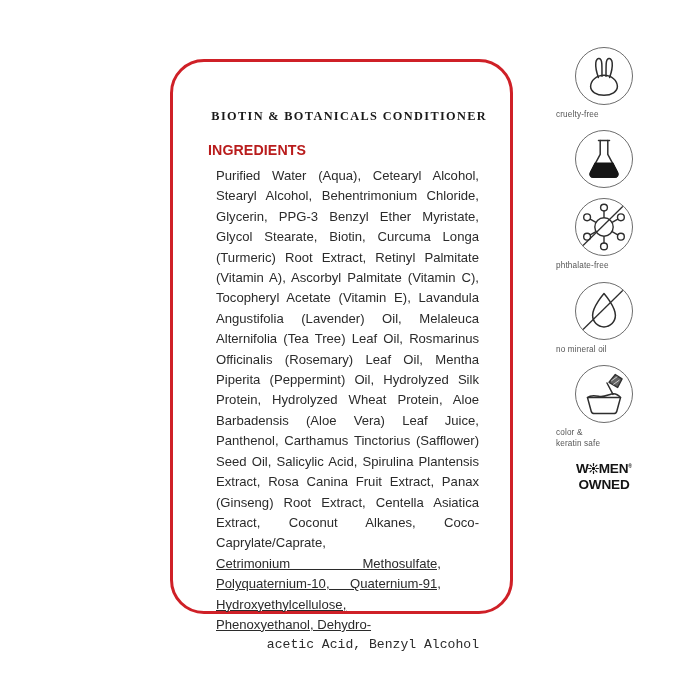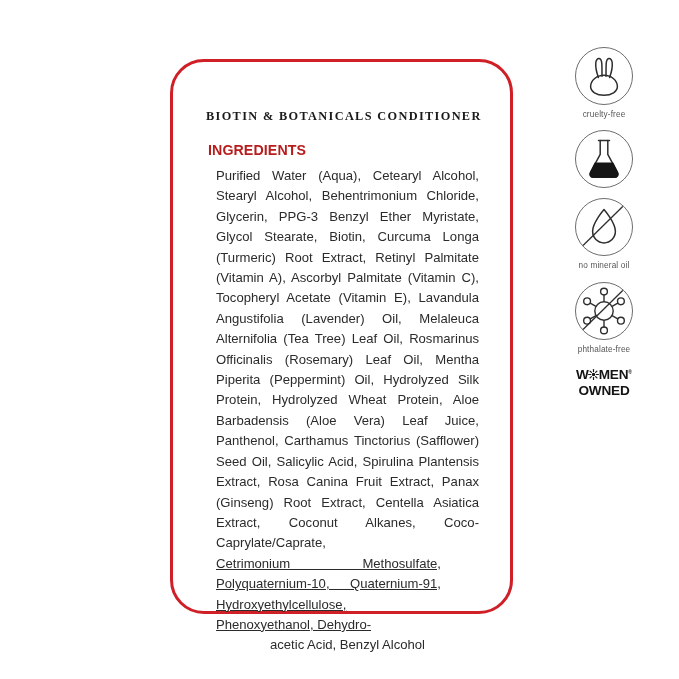--- a/index.html
+++ b/index.html
@@ -36,21 +36,21 @@
     width: 279px;
   }
 
   
   #product-title {
     font-family: "Liberation Serif", serif;
     font-weight: bold;
     font-size: 12.3px;
     letter-spacing: 1.35px;
     color: #1a1a1a;
-    text-align: left;
+    text-align: right;
     white-space: nowrap;
     margin: 0 0 18px 0;
     margin-left: -2px;
   }
 
   
   #ingredients-heading {
     font-family: "Liberation Sans", sans-serif;
     font-weight: bold;
     font-size: 14.2px;
@@ -71,34 +71,35 @@
     word-spacing: 0px;
   }
   #ingredients-body .tail {
     display: block;
     width: 225px;
     text-align: justify;
     text-decoration: underline;
   }
   #ingredients-body .tail-last {
     display: block;
-    text-align: center;
+    text-align: right;
+    font-family: Liberation Mono, monospace;
   }
 
   
   #icon-rail {
     position: absolute;
     left: 556px;
     top: 47px;
     width: 96px;
   }
   .badge {
     width: 96px;
     margin-bottom: 10px;
-    text-align: center;
+    text-align: left;
   }
   .badge-circle {
     width: 58px;
     height: 58px;
     margin: 0 auto;
     border: 1px solid #6d6d6d;
     border-radius: 50%;
     box-sizing: border-box;
     display: flex;
     align-items: center;
@@ -181,30 +182,20 @@
   <div class="badge">
     <div class="badge-circle">
       <svg width="34" height="42" viewBox="0 0 34 42">
         <g fill="none" stroke="#2e2e2e" stroke-width="1.5" stroke-linejoin="round" stroke-linecap="round">
           <path d="M11.5 2.5 L22.5 2.5"></path>
           <path d="M13.2 2.5 L13.2 16.4 L3.4 34.6 C2.3 36.6 3.6 39.3 6.0 39.3 L28.0 39.3 C30.4 39.3 31.7 36.6 30.6 34.6 L20.8 16.4 L20.8 2.5"></path>
         </g>
         <path d="M8.1 25.1 L25.9 25.1 L30.6 34.6 C31.7 36.6 30.4 39.3 28.0 39.3 L6.0 39.3 C3.6 39.3 2.3 36.6 3.4 34.6 Z" fill="#161616" stroke="#161616" stroke-width="1.1" stroke-linejoin="round"></path>
       </svg>
     </div>
-  </div>
-
-  <div class="badge">
-    <div class="badge-circle">
-      <svg width="54" height="54" viewBox="0 0 54 54">
-        <path d="M27 9.5 C27 9.5 38.4 22.8 38.4 31.3 C38.4 37.9 33.3 42.9 27 42.9 C20.7 42.9 15.6 37.9 15.6 31.3 C15.6 22.8 27 9.5 27 9.5 Z" fill="none" stroke="#2e2e2e" stroke-width="1.5" stroke-linejoin="round"></path>
-        <path d="M5.0 46.5 L48.5 3.8" fill="none" stroke="#2e2e2e" stroke-width="1.3"></path>
-      </svg>
-    </div>
-    <div class="badge-label">no mineral oil</div>
   </div>
 
   <div class="badge">
     <div class="badge-circle">
       <svg width="54" height="54" viewBox="0 0 54 54">
         <g fill="none" stroke="#2e2e2e" stroke-width="1.4">
           <circle cx="27" cy="27" r="9.2"></circle>
           <path d="M27 10.6 L27 17.6"></path>
           <path d="M27 36.4 L27 43.4"></path>
           <path d="M12.8 18.8 L18.9 22.4"></path>
@@ -217,21 +208,50 @@
           <circle cx="43.9" cy="36.7" r="3.4"></circle>
           <circle cx="10.1" cy="36.7" r="3.4"></circle>
           <circle cx="43.9" cy="17.3" r="3.4"></circle>
         </g>
         <path d="M5.0 46.5 L48.5 3.8" fill="none" stroke="#2e2e2e" stroke-width="1.3"></path>
       </svg>
     </div>
     <div class="badge-label">phthalate-free</div>
   </div>
 
-
+  <div class="badge">
+    <div class="badge-circle">
+      <svg width="54" height="54" viewBox="0 0 54 54">
+        <path d="M27 9.5 C27 9.5 38.4 22.8 38.4 31.3 C38.4 37.9 33.3 42.9 27 42.9 C20.7 42.9 15.6 37.9 15.6 31.3 C15.6 22.8 27 9.5 27 9.5 Z" fill="none" stroke="#2e2e2e" stroke-width="1.5" stroke-linejoin="round"></path>
+        <path d="M5.0 46.5 L48.5 3.8" fill="none" stroke="#2e2e2e" stroke-width="1.3"></path>
+      </svg>
+    </div>
+    <div class="badge-label">no mineral oil</div>
+  </div>
+
+
+  <div class="badge">
+    <div class="badge-circle">
+      <svg width="50" height="48" viewBox="0 0 50 48">
+        <g fill="none" stroke="#2e2e2e" stroke-width="1.5" stroke-linejoin="round" stroke-linecap="round">
+          <path d="M8.5 27.6 L41.5 27.6 L37.8 41.2 C37.4 42.6 36.1 43.6 34.6 43.6 L15.4 43.6 C13.9 43.6 12.6 42.6 12.2 41.2 Z"></path>
+          <path d="M8.5 27.6 C12.0 24.4 16.5 25.6 20.5 26.4 C24.8 27.2 28.6 25.0 32.5 24.0 C36.0 23.1 39.2 24.8 41.5 27.6"></path>
+          <path d="M34.0 24.4 L28.0 13.0"></path>
+          <path d="M30.1 12.3 L36.2 4.6 L43.0 9.0 L38.6 17.4 Z"></path>
+        </g>
+        <path d="M30.1 12.3 L36.2 4.6 L43.0 9.0 L38.6 17.4 Z" fill="#3a3a3a" opacity="0.78"></path>
+        <g stroke="#ffffff" stroke-width="0.8" opacity="0.85">
+          <path d="M32.2 11.0 L38.3 6.6"></path>
+          <path d="M34.3 14.5 L40.4 10.1"></path>
+        </g>
+      </svg>
+    </div>
+    <div class="badge-label">color &amp;
+keratin safe</div>
+  </div>
 
   <div id="women-owned">
     <span class="wo-line"><span>W</span><span class="wo-sun">
         <svg width="11" height="11" viewBox="0 0 22 22">
           <g fill="#141414">
             <circle cx="11" cy="11" r="3.5"></circle>
             <g stroke="#141414" stroke-width="2.4" stroke-linecap="round">
               <path d="M11 1.2 L11 5.0"></path>
               <path d="M11 17.0 L11 20.8"></path>
               <path d="M1.2 11 L5.0 11"></path>

